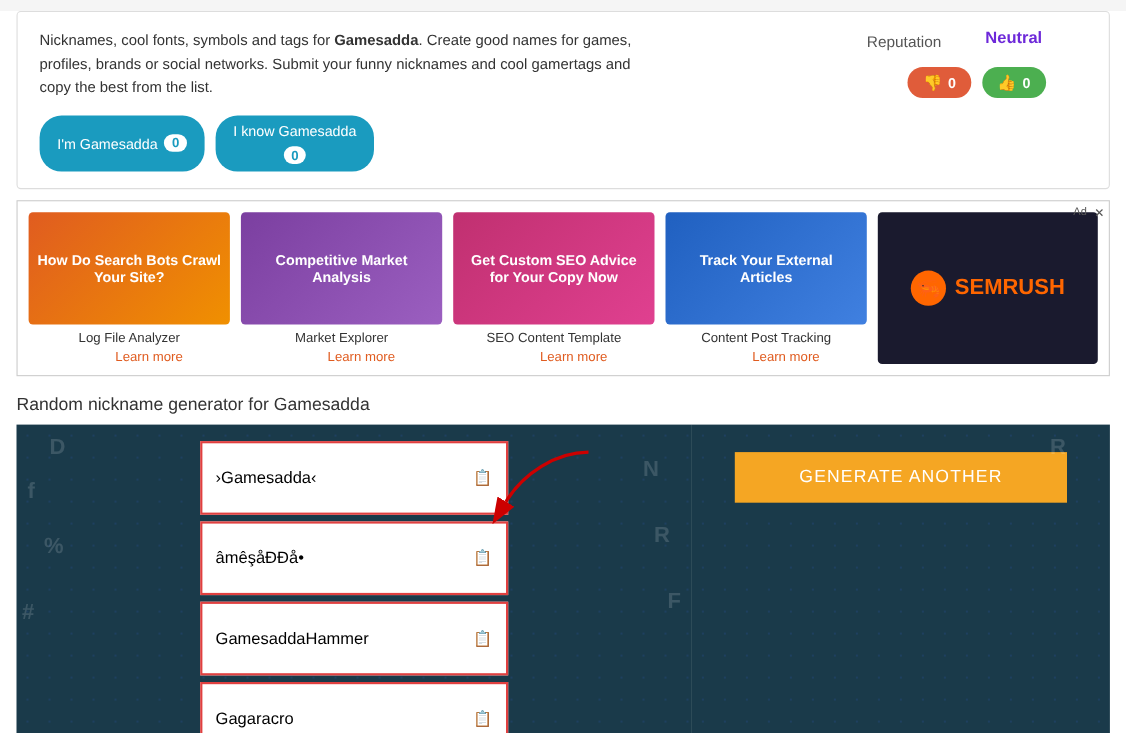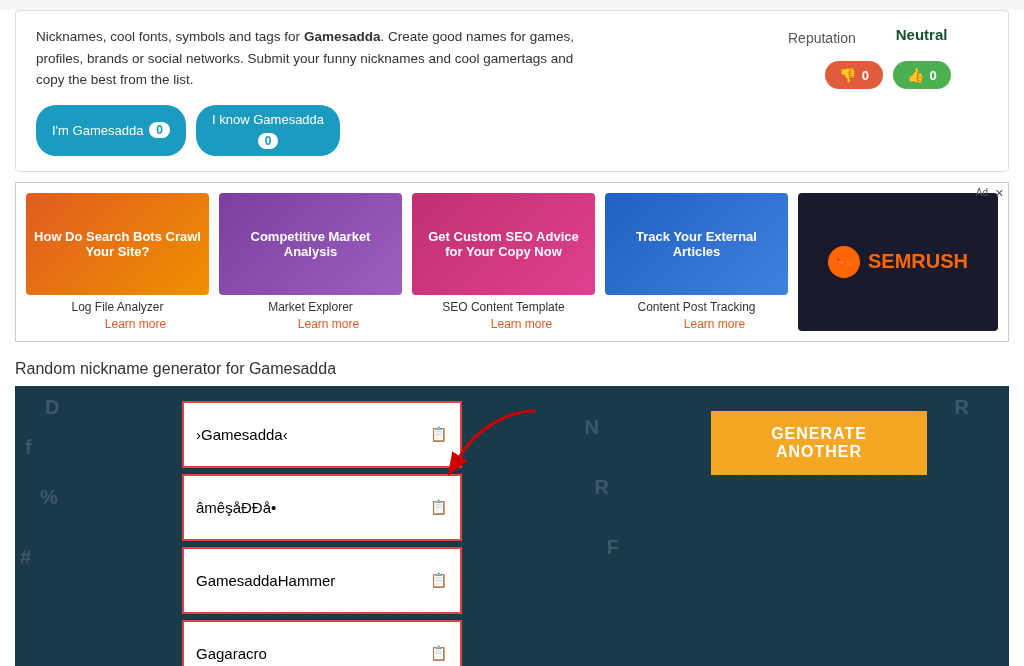--- a/index.html
+++ b/index.html
@@ -65,21 +65,21 @@
       border-radius: 10px;
       padding: 1px 7px;
       font-size: 12px;
       font-weight: bold;
     }
     .btn-im .btn-badge { color: #1a9bbf; }
     .btn-iknow .btn-badge { color: #1a9bbf; }
 
     .info-right { text-align: center; min-width: 200px; }
     .reputation-label { font-size: 14px; color: #555; margin-bottom: 4px; }
-    .reputation-value { font-size: 15px; font-weight: bold; color: #14532d; margin-bottom: 10px; padding-left: 20px; }
+    .reputation-value { font-size: 15px; font-weight: bold; color: #6d28d9; margin-bottom: 10px; padding-left: 20px; }
     .vote-buttons { display: flex; gap: 10px; justify-content: center; }
     .vote-btn-dislike {
       background: #e05c3a;
       border: none;
       border-radius: 20px;
       color: #fff;
       padding: 6px 14px;
       font-size: 13px;
       cursor: pointer;
       display: flex;
@@ -241,25 +241,25 @@
       align-items: center;
       justify-content: flex-start;
       padding-top: 25px;
       position: relative;
     }
     .generate-btn {
       background: #f5a623;
       border: none;
       color: #fff;
       font-size: 16px;
-      font-weight: bold;
+      font-weight: normal;
       padding: 14px 30px;
       cursor: pointer;
       letter-spacing: 1px;
-      width: 216px;
+      width: 302px;
     }
 
     
     .bg-letter {
       position: absolute;
       color: rgba(255,255,255,0.15);
       font-size: 20px;
       font-weight: bold;
     }
 

